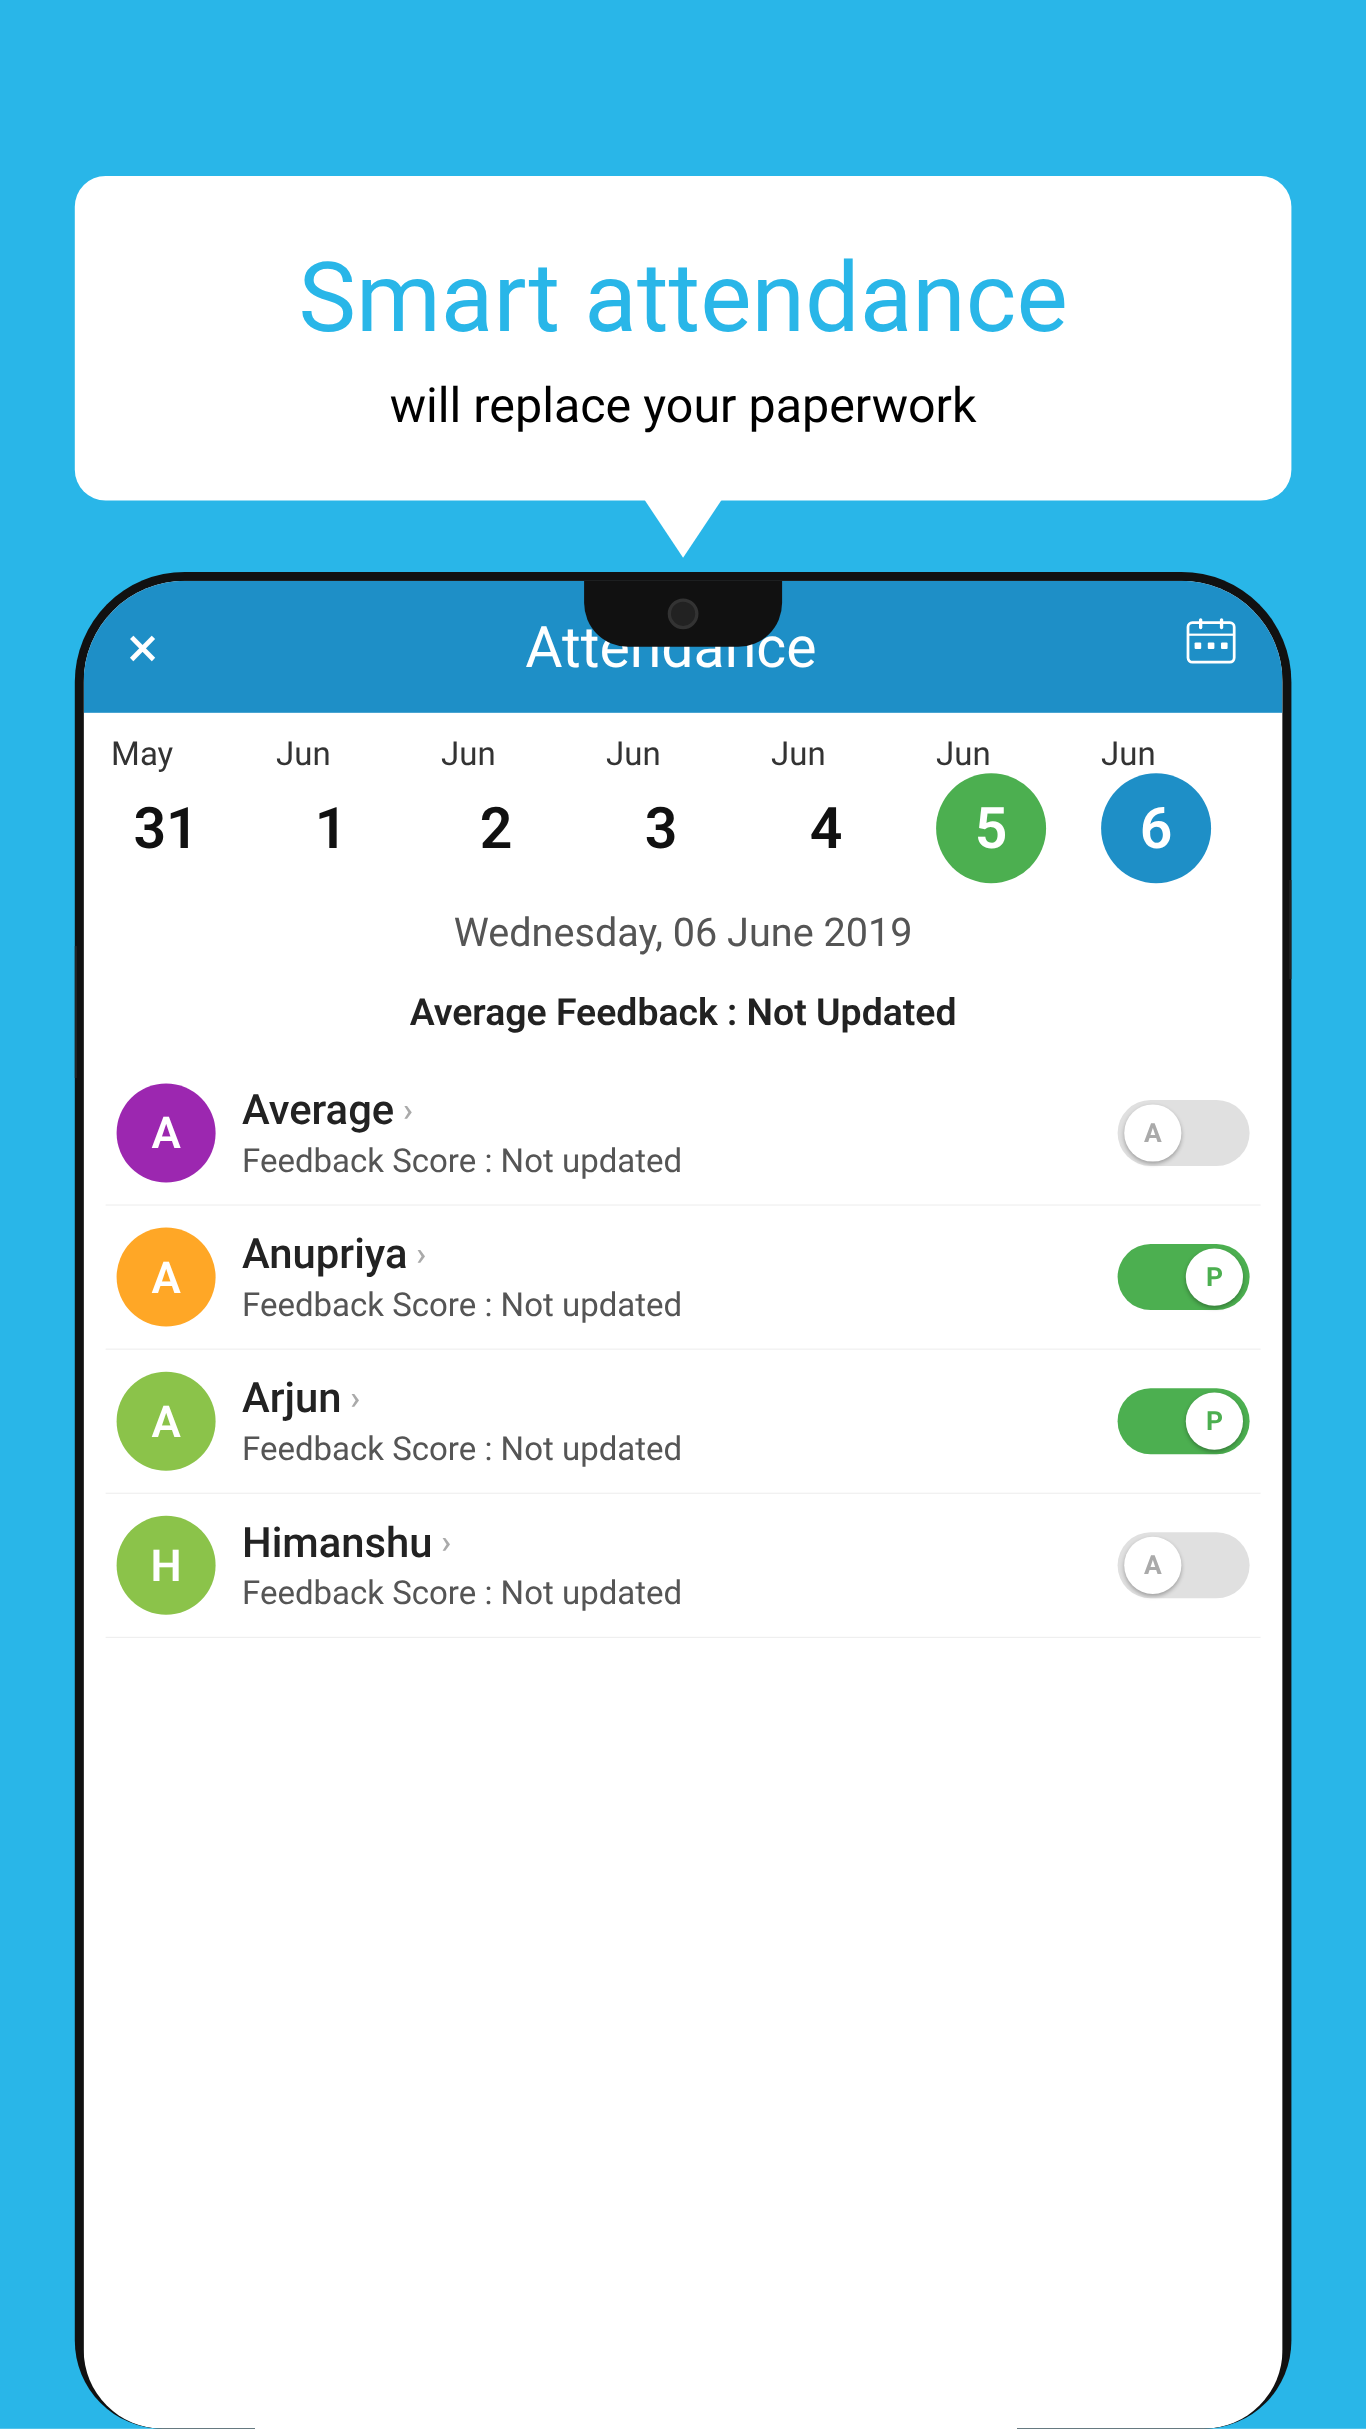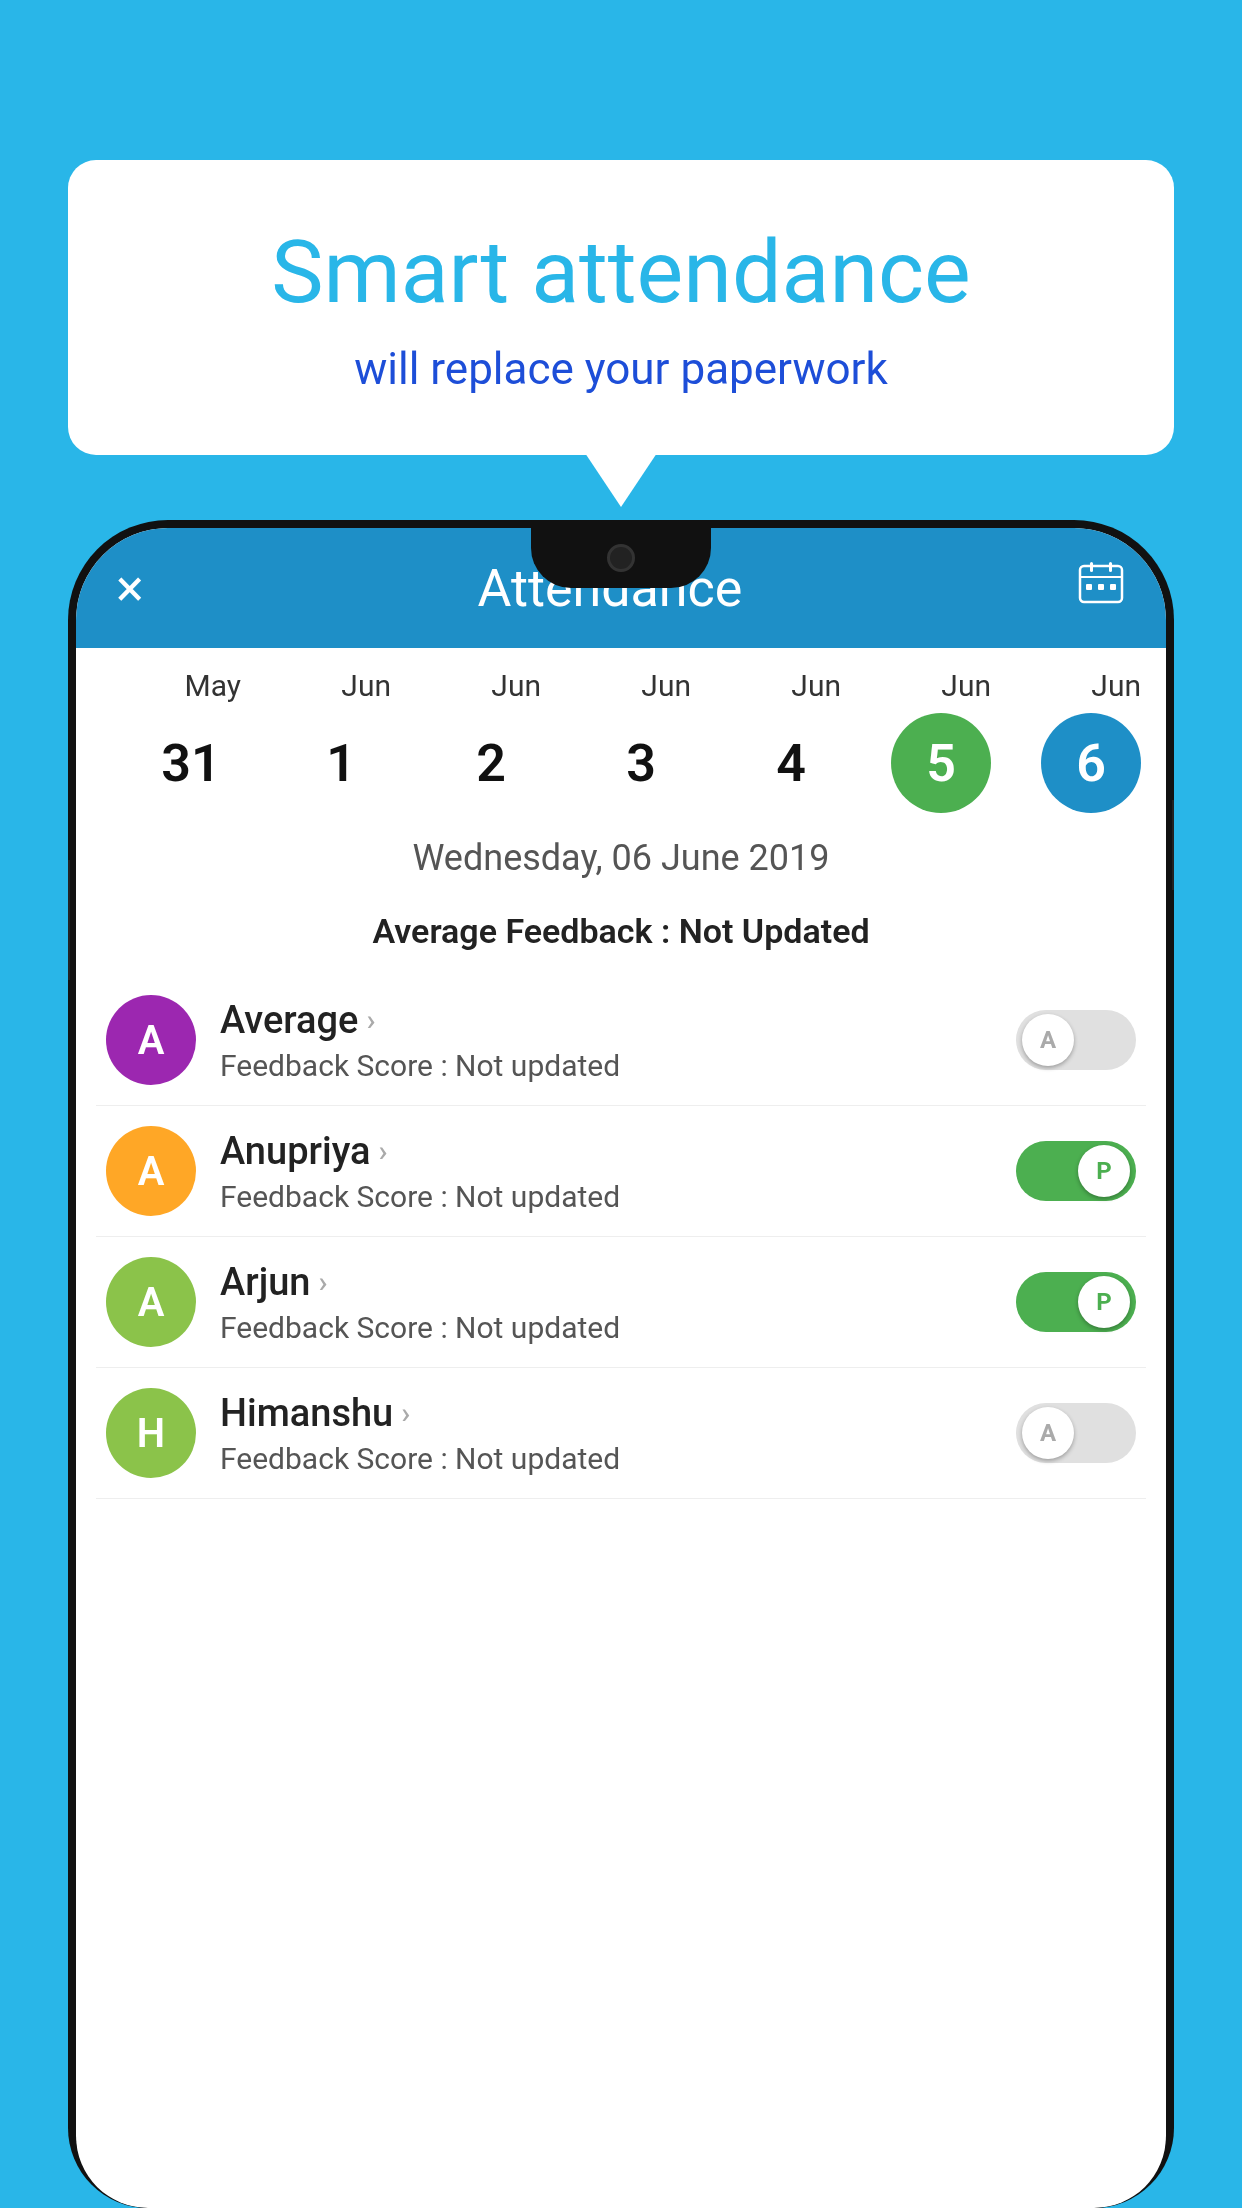--- a/index.html
+++ b/index.html
@@ -39,21 +39,21 @@
       border-top: 54px solid white;
     }
     .speech-bubble-title {
       font-size: 88px;
       color: #29b6e8;
       font-weight: 400;
       margin-bottom: 20px;
     }
     .speech-bubble-subtitle {
       font-size: 44px;
-      color: #1d4ed8;
+      color: #000000;
       font-weight: 400;
     }
 
     
     .phone-frame {
       position: absolute;
       top: 520px;
       left: 68px;
       right: 68px;
       bottom: 0;
@@ -174,22 +174,21 @@
 
     
     .date-carousel {
       display: flex;
       justify-content: space-around;
       padding: 20px 20px 0;
     }
     .date-item {
       display: flex;
       flex-direction: column;
-      align-items: flex-end;
-      gap: 10px;
+      align-items: flex-start;
       width: 140px;
     }
     .date-month {
       font-size: 30px;
       color: #333;
     }
     .date-number {
       font-size: 52px;
       font-weight: 600;
       color: #111;

